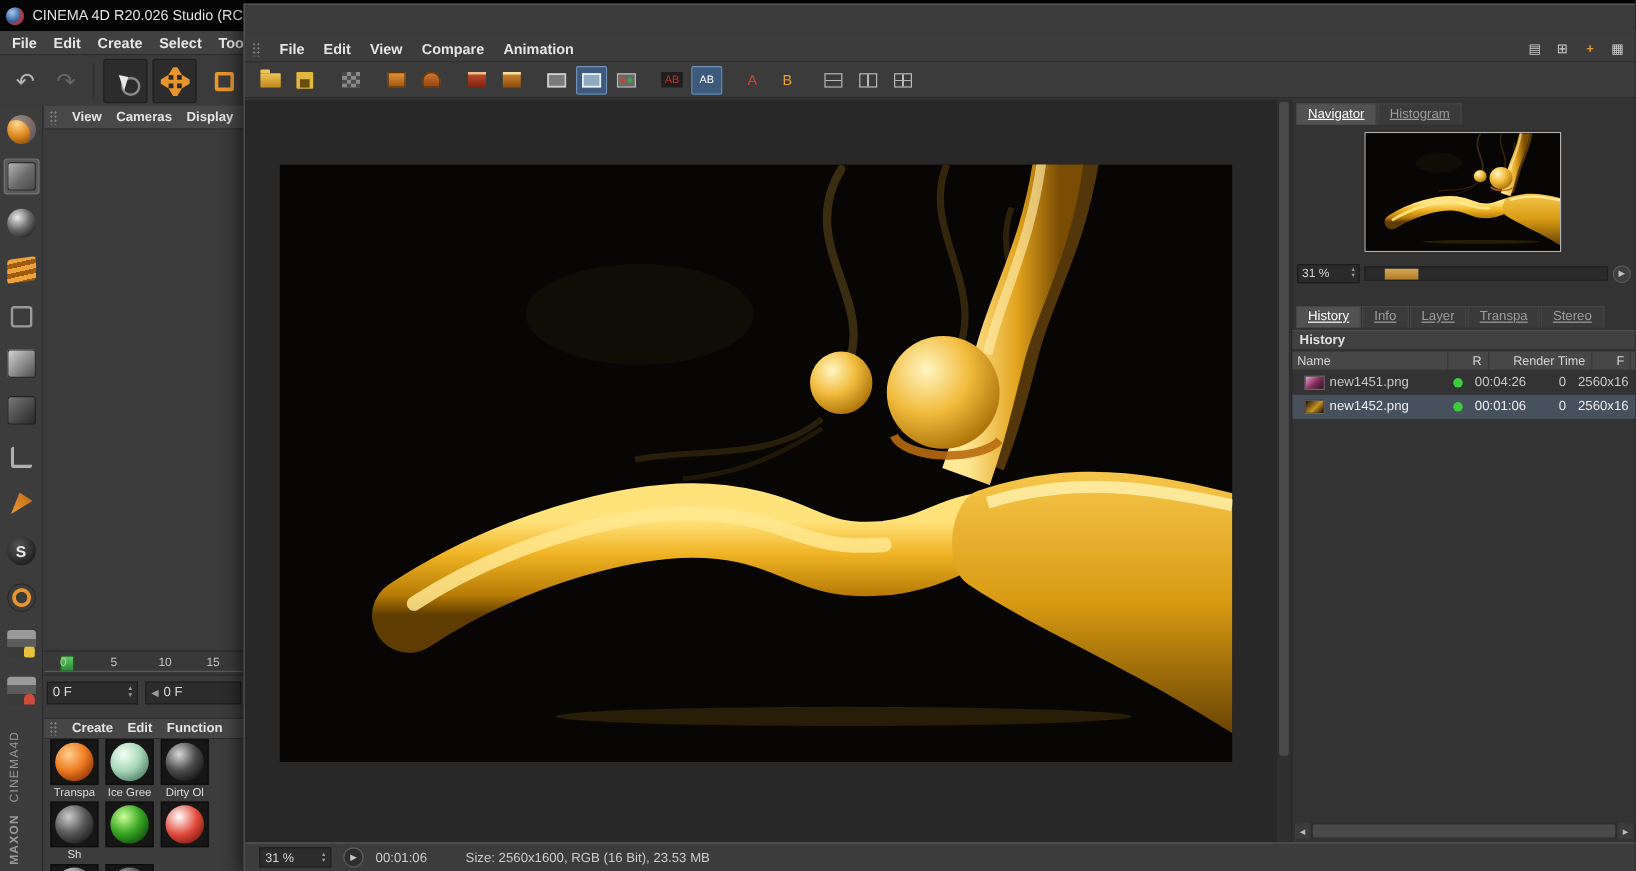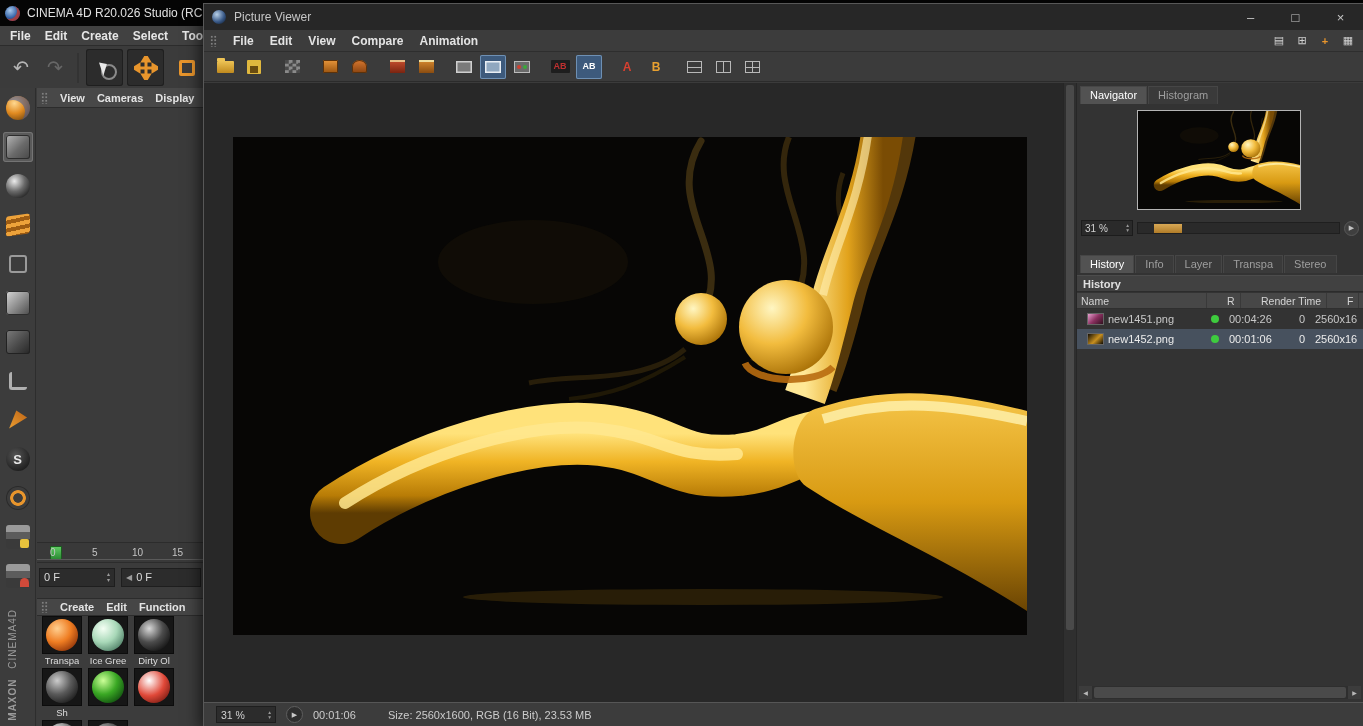--- a/index.html
+++ b/index.html
@@ -110,39 +110,39 @@
   .sh-checker { width:15px; height:13px; background:conic-gradient(#8a8a8a 25%, #4a4a4a 0 50%, #8a8a8a 0 75%, #4a4a4a 0) 0 0/7.5px 6.5px; }
   .sh-obox { width:15px; height:13px; background:linear-gradient(180deg,#e8963a,#9a5410); border-radius:1px; box-shadow:inset 0 0 0 1px #5c320a; }
   .sh-obox2 { width:15px; height:13px; background:linear-gradient(180deg,#d87830,#8a4410); border-radius:50% 50% 2px 2px; box-shadow:inset 0 0 0 1px #5c320a; }
   .sh-film { width:15px; height:13px; background:linear-gradient(180deg,#c85030,#7a2410); box-shadow:inset 0 2px 0 #e8c088; }
   .sh-film2 { width:15px; height:13px; background:linear-gradient(180deg,#d88a30,#8a4c10); box-shadow:inset 0 2px 0 #f0e0a0; }
   .sh-pic { width:16px; height:12px; background:#7a7a7a; box-shadow:inset 0 0 0 1.5px #cfcfcf; }
   .sh-pic2 { width:16px; height:12px; background:#90a8c0; box-shadow:inset 0 0 0 1.5px #e8eef4; }
   .sh-picdots { width:16px; height:12px; background:#6a6a6a; position:relative; box-shadow:inset 0 0 0 1px #bbb; }
   .sh-picdots::before { content:""; position:absolute; left:3px; top:4px; width:4px; height:4px; border-radius:50%; background:#d04030; }
   .sh-picdots::after { content:""; position:absolute; right:3px; top:4px; width:4px; height:4px; border-radius:50%; background:#3aa83a; }
-  .tb .lt { font-size:9px; font-weight:bold; line-height:1; }
+  .tb .lt { font-size:9px; font-weight:normal; line-height:1; }
   .lt.dark { color:#c03030; background:#1e1e1e; padding:2px 3px; border-radius:1px; }
   .lt.blue { color:#fff; }
   .lt.reda { color:#d84030; font-size:12px; }
   .lt.orgb { color:#e8a030; font-size:12px; }
   .sh-split-h { width:15px; height:12px; border:1px solid #b8b8b8; background:linear-gradient(180deg,transparent 45%, #b8b8b8 45% 55%, transparent 55%); }
   .sh-split-v { width:15px; height:12px; border:1px solid #b8b8b8; background:linear-gradient(90deg,transparent 45%, #b8b8b8 45% 55%, transparent 55%); }
   .sh-split-q { width:15px; height:12px; border:1px solid #b8b8b8;
     background:linear-gradient(180deg,transparent 45%, #b8b8b8 45% 55%, transparent 55%), linear-gradient(90deg,transparent 45%, #b8b8b8 45% 55%, transparent 55%); }
 
   .pv-content { position:absolute; left:0; top:79px; right:0; bottom:24px; display:flex; }
   .canvas { flex:1; position:relative; background:#282828; overflow:hidden; }
   .render-img { position:absolute; left:29px; top:54px; width:794px; height:498px; }
   .vscroll { width:13px; background:#2f2f2f; border-left:1px solid #262626; position:relative; }
   .vthumb { position:absolute; left:2px; right:2px; top:2px; height:88%; background:#4a4a4a; border-radius:2px; }
 
   .rpanel { width:287px; background:#333; position:relative; border-left:1px solid #272727; }
   .ptabs { position:absolute; left:3px; top:3px; display:flex; }
-  .ptab { padding:2px 9px 3px; font-size:11px; color:#9e9e9e; background:#3a3a3a; border:1px solid #464646; border-bottom:none; margin-right:1px; }
+  .ptab { padding:2px 9px 3px; font-size:11px; color:#9e9e9e; background:#3a3a3a; border:1px solid #464646; border-bottom:none; margin-right:1px;text-decoration:underline; }
   .ptab.active { background:#525252; color:#ffffff; }
   .thumb-box { position:absolute; left:60px; top:27px; width:164px; height:100px; border:1px solid #b4b4b4; background:#000; }
   .thumb-box svg { display:block; width:100%; height:100%; }
   .zoomrow { position:absolute; left:4px; right:4px; top:136px; height:18px; display:flex; align-items:center; gap:4px; }
   .zval { width:52px; height:16px; background:#2a2a2a; border:1px solid #1c1c1c; display:flex; align-items:center; padding:0 3px; font-size:10px; color:#d2d2d2; }
   .zval .stp { margin-left:auto; font-size:5.5px; line-height:5px; color:#9a9a9a; display:flex; flex-direction:column; }
   .ztrack { flex:1; height:12px; background:#2a2a2a; border:1px solid #1f1f1f; position:relative; }
   .zthumb { position:absolute; left:16px; top:1px; width:28px; height:9px; background:linear-gradient(180deg,#d8a855,#b07c28); }
   .zbtn { width:15px; height:15px; border-radius:50%; background:#3f3f3f; border:1px solid #585858; display:flex; align-items:center; justify-content:center; font-size:7px; color:#c2c2c2; flex:0 0 15px; }
 
@@ -349,29 +349,20 @@
 
   <div class="brand">
     <div class="brand-inner">
       <span class="b1">MAXON</span>
       <span>CINEMA4D</span>
     </div>
   </div>
 
   <div class="pv">
 
-    <div class="pv-titlebar">
-      <span class="pv-appicon"></span>
-      <span class="pv-title">Picture Viewer</span>
-      <div class="pv-controls">
-        <div class="pv-ctl">–</div>
-        <div class="pv-ctl">□</div>
-        <div class="pv-ctl">×</div>
-      </div>
-    </div>
 
     <div class="pv-menubar">
       <span class="grip"></span>
       <span class="mi">File</span>
       <span class="mi">Edit</span>
       <span class="mi">View</span>
       <span class="mi">Compare</span>
       <span class="mi">Animation</span>
       <div class="pv-mb-right">
         <span class="mbi">▤</span>

